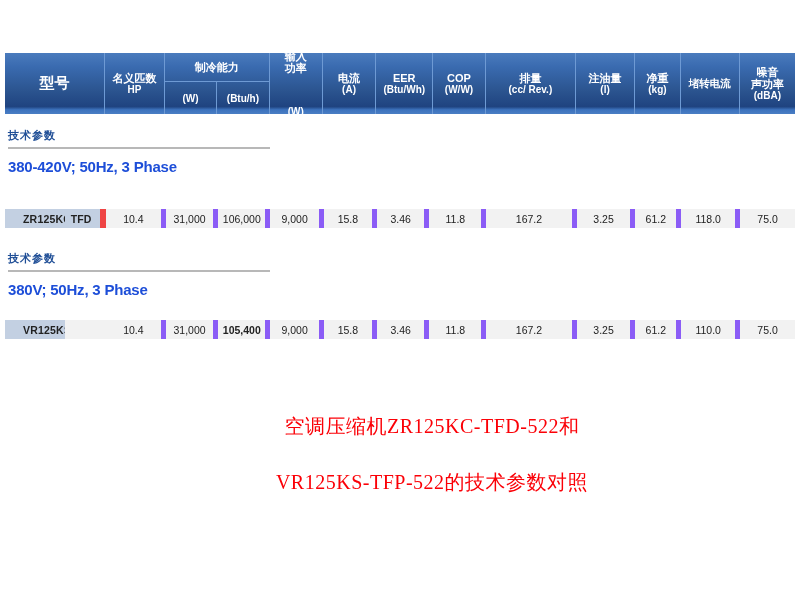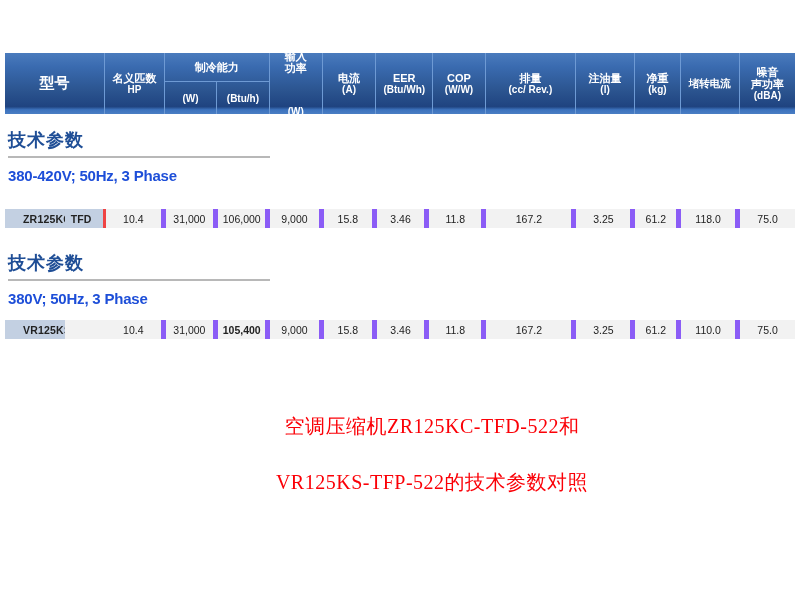--- a/index.html
+++ b/index.html
@@ -91,21 +91,21 @@
   }
   .group-sub:last-child { border-right: none; }
 
   
   .section {
     position: absolute;
     left: 8px;
     width: 320px;
   }
   .section-title {
-    font-size: 18px;
+    font-size: 11px;
     font-weight: bold;
     color: #1f4e96;
     letter-spacing: 1px;
     padding-bottom: 4px;
   }
   .section-rule {
     width: 262px;
     height: 2px;
     background: #b8b8b8;
     margin-bottom: 9px;
@@ -146,21 +146,21 @@
     justify-content: flex-start;
     padding-left: 18px;
     border-right: none;
     letter-spacing: 0.2px;
   }
   .dcell.variant {
     background: #c3d0e2;
     font-weight: bold;
     justify-content: flex-start;
     padding-left: 6px;
-    border-right: 3px solid #ef4444;
+    border-right: 6px solid #ef4444;
     letter-spacing: 0.2px;
   }
 
   
   .caption {
     position: absolute;
     left: 0;
     top: 398px;
     width: 800px;
     text-align: center;

